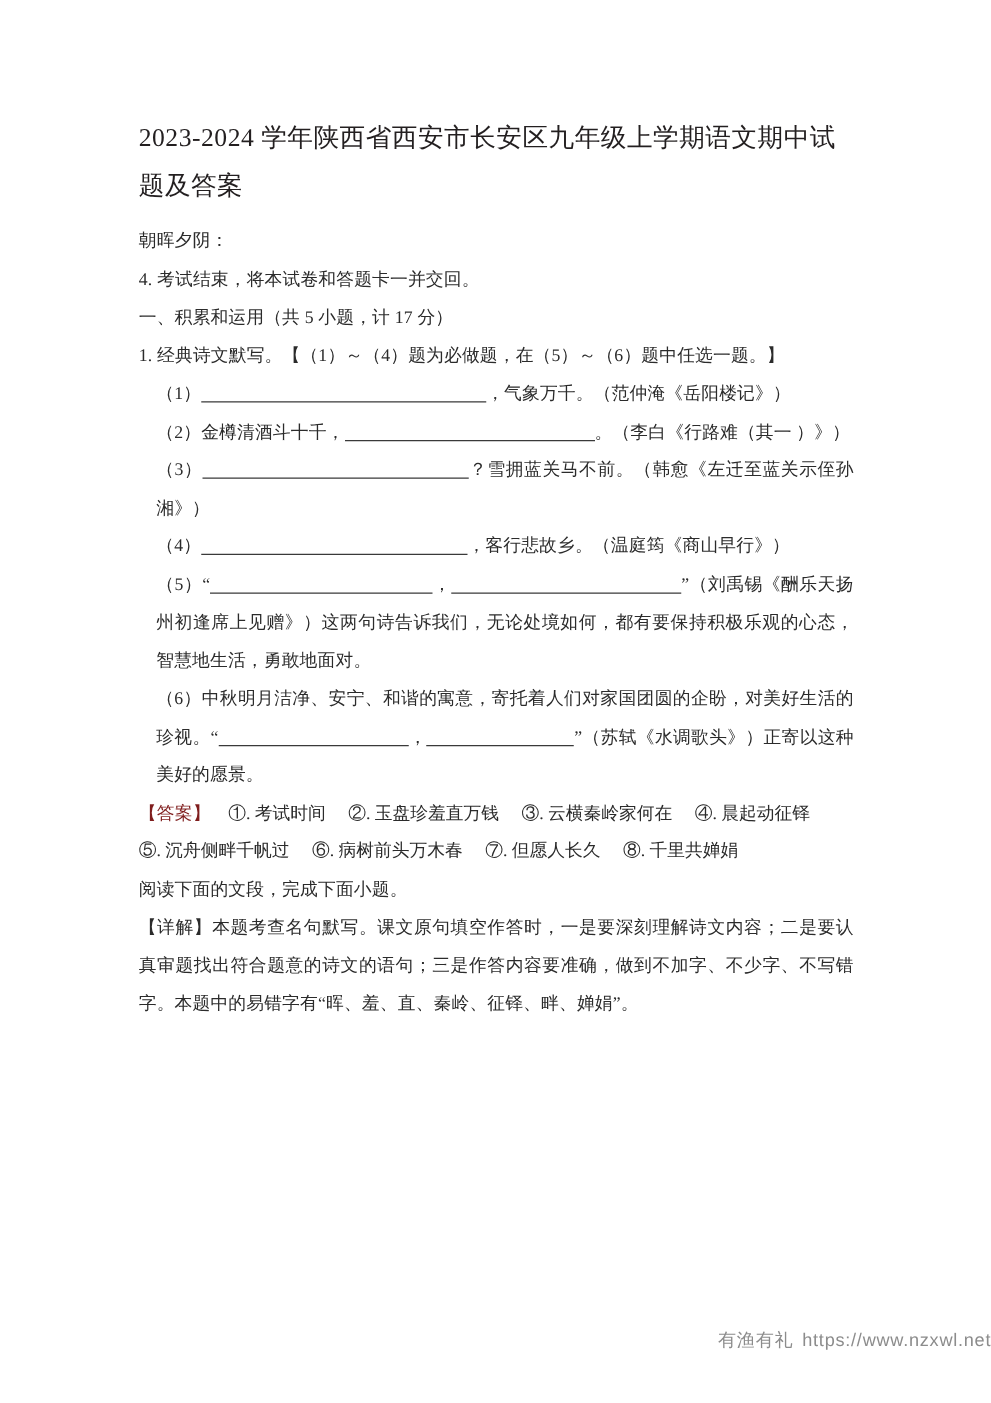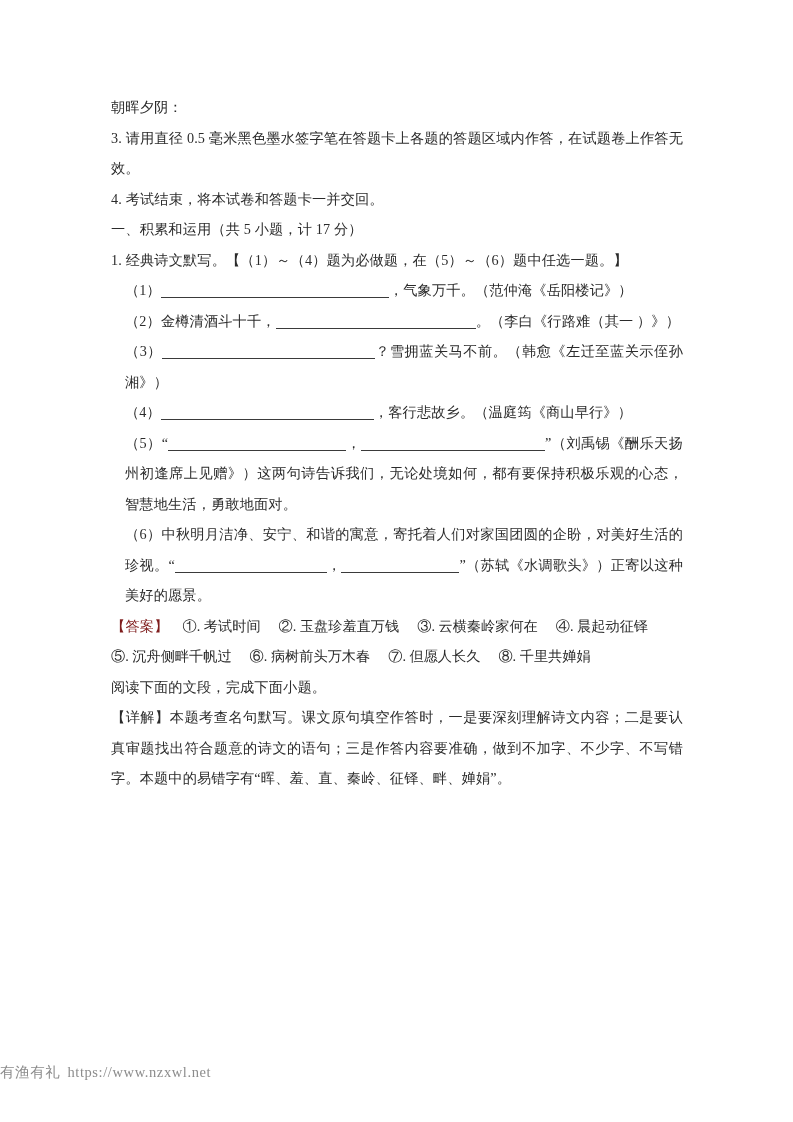--- a/index.html
+++ b/index.html
@@ -88,37 +88,37 @@
     margin-right: 18px;
   }
   .gap-sm { display: inline-block; width: 14px; }
 
   
   .footer {
     position: absolute;
     left: 0;
     top: 1063px;
     width: 793px;
-    text-align: left;
-    font-family: Liberation Serif, serif;
+    text-align: right;
+    font-family: Liberation Sans, sans-serif;
     font-size: 14.5px;
     letter-spacing: 0.6px;
     color: #8c8c8c;
   }
   .footer .wm-cn { margin-right: 7px; }
 </style>
 </head>
 <body>
 
 <div class="page">
   <div class="content">
 
+    <h1 class="doc-title">2023-2024 学年陕西省西安市长安区九年级上学期语文期中试题及答案</h1>
 
     <p class="p">朝晖夕阴：</p>
-    <p class="p">3. 请用直径 0.5  毫米黑色墨水签字笔在答题卡上各题的答题区域内作答，在试题卷上作答无效。</p>
     <p class="p">4. 考试结束，将本试卷和答题卡一并交回。</p>
 
     <p class="p">一、积累和运用（共 5 小题，计 17 分）</p>
 
     <p class="p">1.  经典诗文默写。【（1）～（4）题为必做题，在（5）～（6）题中任选一题。】</p>
 
     <p class="p sub">
       <span>（1）</span><span class="blank b230"></span><span>，气象万千。（范仲淹《岳阳楼记》）</span>
     </p>
 

